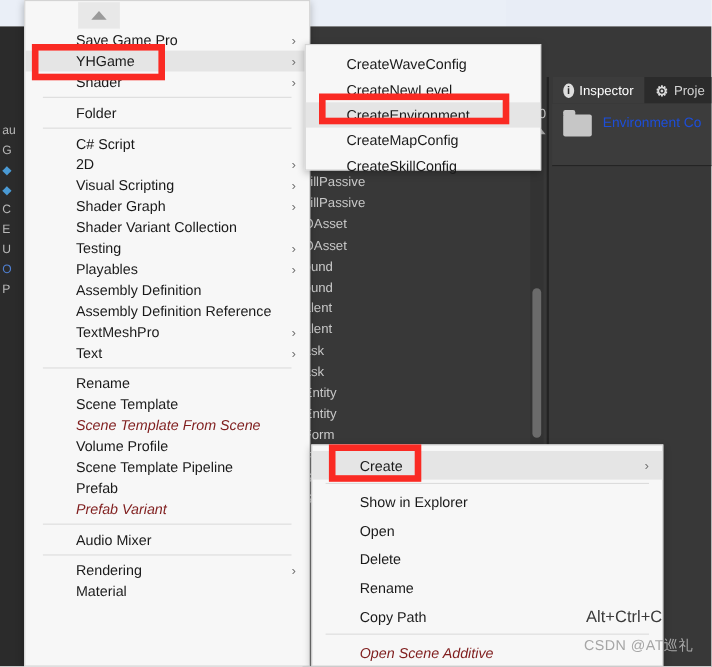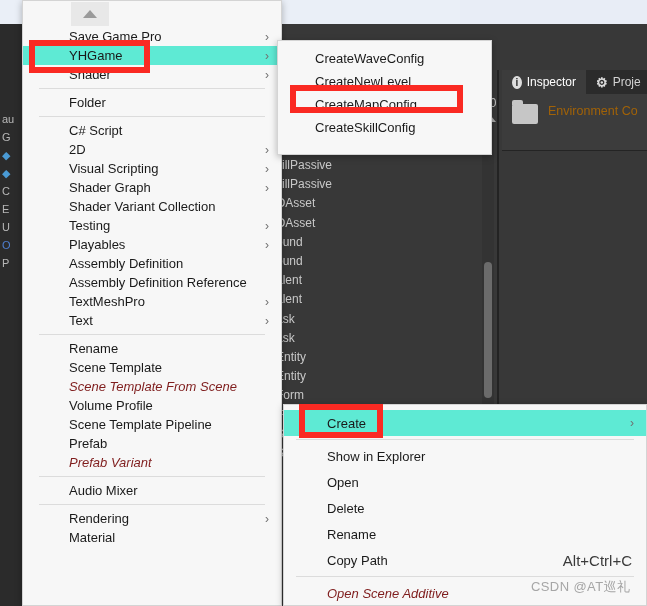--- a/index.html
+++ b/index.html
@@ -173,44 +173,43 @@
     content: "";
     position: absolute;
     left: 0; top: -4px;
     width: 11px; height: 5px;
     background: #c6c6c6;
     border-radius: 2px 2px 0 0;
   }
   .inspector-title {
     position: absolute;
     left: 548px; top: 104px;
-    color: #a16207;
+    color: #1d4ed8;
     font-size: 12.5px;
   }
 
   
   .menu {
     position: absolute;
     background: #f7f7f7;
     border: 1px solid #d4d4d4;
     box-shadow: 0 2px 7px rgba(0,0,0,0.28);
     box-sizing: border-box;
   }
   .menu-row {
     position: relative;
     display: flex;
     align-items: center;
     height: 19px;
     padding-left: 46px;
-    padding-right: 14px;
     color: #1a1a1a;
     font-size: 13px;
     white-space: nowrap;
   }
-  .menu-row.hl { background: #5eead4; }
+  .menu-row.hl { background: #e5e5e5; }
   .menu-row.disabled { color: #7f1d1d; font-style: italic; }
   .menu-row .arrow {
     position: absolute;
     right: 12px;
     color: #707070;
     font-size: 12px;
   }
   .menu-row .shortcut {
     margin-left: auto;
     color: #3a3a3a;
@@ -250,21 +249,21 @@
   
   #menu-yhgame-sub {
     left: 277px; top: 40px;
     width: 215px; height: 115px;
     padding-top: 6px;
   }
   #menu-yhgame-sub .menu-row { padding-left: 37px; height: 23px; text-align: right; }
   
   #menu-context {
     left: 283px; top: 404px;
-    width: 364px; height: 202px;
+    width: 320px; height: 202px;
     padding-top: 5px;
   }
   #menu-context .menu-row { padding-left: 43px; height: 26px; }
   #menu-context .sep { margin: 3px 12px; }
 
   
   .redbox {
     position: absolute;
     border: 6px solid #fa2a23;
     box-sizing: border-box;
@@ -421,20 +420,23 @@
   </div>
 
   <div class="menu" id="menu-yhgame-sub">
     <div id="menu-yhgame-items">
         <div class="menu-row">
           <span>CreateWaveConfig</span>
         </div>
         <div class="menu-row">
           <span>CreateNewLevel</span>
         </div>
+        <div class="menu-row hl">
+          <span>CreateEnvironment</span>
+        </div>
         <div class="menu-row">
           <span>CreateMapConfig</span>
         </div>
         <div class="menu-row">
           <span>CreateSkillConfig</span>
         </div>
       </div>
   </div>
 
   <div class="menu" id="menu-context">

